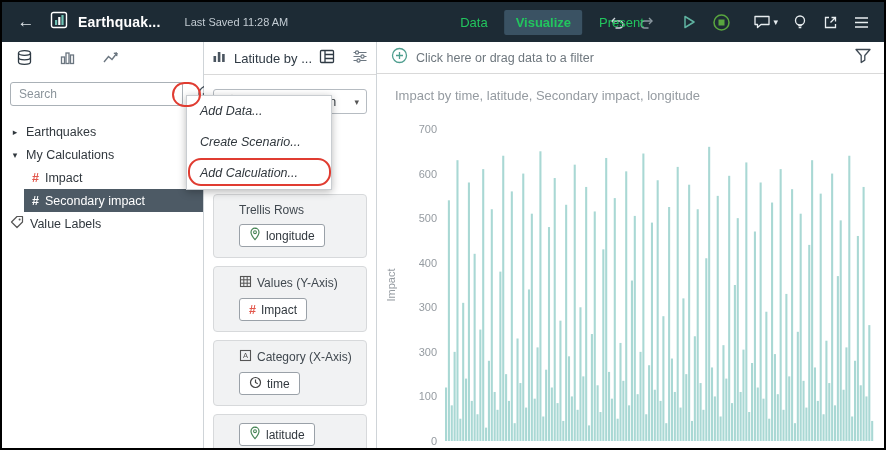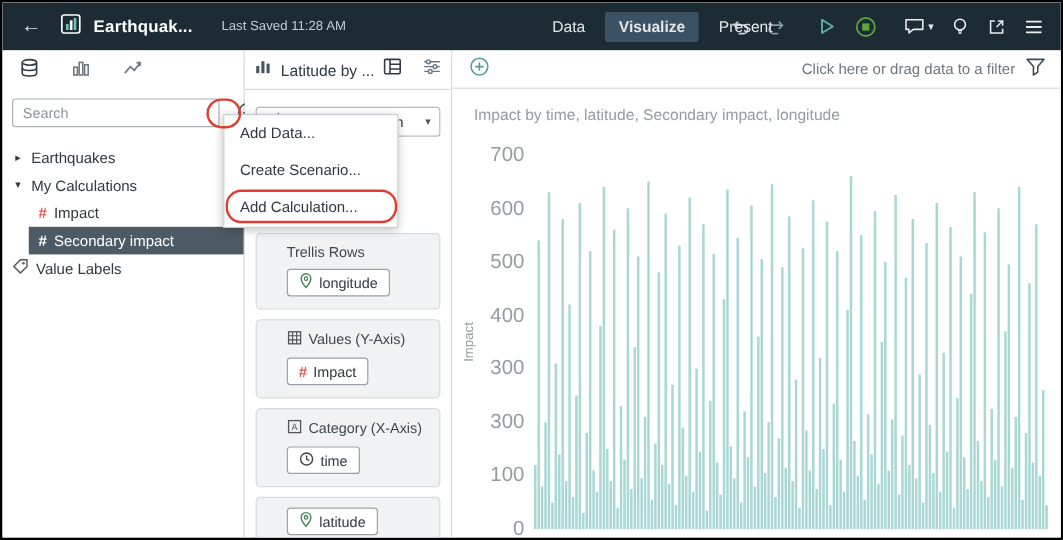--- a/index.html
+++ b/index.html
@@ -6,21 +6,21 @@
   body { font-family:"Liberation Sans","DejaVu Sans",sans-serif; background:#fff; }
   .screen { position:relative; width:886px; height:450px; border:2px solid #000; background:#fff; overflow:hidden; }
 
   
   header { position:absolute; top:0; left:0; right:0; height:40px; background:#1d2b35; display:flex; align-items:center; color:#fff; }
   .h-left { display:flex; align-items:center; gap:10px; padding-left:10px; }
   .back-btn { width:28px; height:28px; display:flex; align-items:center; justify-content:center; font-size:17px; color:#dfe5e9; cursor:pointer; }
   .wb-title { font-size:14px; font-weight:bold; letter-spacing:.2px; }
   .saved { font-size:11px; color:#c3ccd3; margin-left:14px; }
   .h-center { position:absolute; left:50%; transform:translateX(3%); display:flex; align-items:center; gap:6px; }
-  .htab { font-size:13px; padding:5px 11px; border-radius:2px; color:#e5e5e5; cursor:pointer; }
+  .htab { font-size:13px; padding:5px 11px; border-radius:2px; color:#22c55e; cursor:pointer; }
   .htab.active { background:#3a5263; font-weight:bold; }
   .h-right { margin-left:auto; display:flex; align-items:center; gap:14px; padding-right:14px; }
   .hicon { display:flex; align-items:center; cursor:pointer; }
   .caret { font-size:9px; color:#e8edf0; margin-left:2px; }
 
   
   .body { position:absolute; top:40px; left:0; right:0; bottom:0; display:flex; }
   .left  { width:202px; border-right:1px solid #cfd4d8; background:#fff; }
   .mid   { width:173px; border-right:1px solid #cfd4d8; background:#fff; display:flex; flex-direction:column; }
   .main  { flex:1; position:relative; background:#fff; }
@@ -44,32 +44,32 @@
   .midtitle { font-size:13px; color:#2f3a44; flex:1; white-space:nowrap; overflow:hidden; }
   .autoviz { margin:14px 9px 0 9px; height:27px; border:1px solid #b6bcc2; border-radius:3px; display:flex; align-items:center; gap:6px; padding:0 7px; cursor:pointer; }
   .autoviz .avtext { flex:1; font-size:12px; color:#31383e; }
   .avcaret { font-size:9px; color:#555; }
   .cards { margin-top:80px; overflow:hidden; padding:0 9px; }
   .card { background:#f1f2f3; border:1px solid #d7d9db; border-radius:4px; padding:8px 9px 10px 25px; margin-bottom:8px; }
   .card .clabel { font-size:12px; color:#40484f; display:flex; align-items:center; gap:5px; margin-bottom:7px; }
   .chip { display:inline-flex; align-items:center; gap:5px; height:23px; background:#fff; border:1px solid #9aa1a8; border-radius:3px; padding:0 9px; font-size:12px; color:#31383e; cursor:pointer; }
 
   
-  .filterbar { height:32px; display:flex; align-items:center; gap:8px; padding:0 12px 0 14px; border-bottom:1px solid #d9d9d9;text-align:right; }
+  .filterbar { height:32px; display:flex; align-items:center; gap:8px; padding:0 12px 0 14px; border-bottom:1px solid #d9d9d9; }
   .fprompt { font-size:12.5px; color:#6e777e; flex:1; }
   .chart { position:absolute; top:32px; left:0; right:0; bottom:0; }
   .ctitle { position:absolute; left:18px; top:14px; font-size:13px; color:#959ba1; }
   .ylab { position:absolute; left:14px; top:211px; transform:translate(-50%,-50%) rotate(-90deg); font-size:11px; color:#959ba1; }
   .yticks { position:absolute; left:18px; width:42px; top:48px; height:326px; display:flex; flex-direction:column; justify-content:space-between; }
-  .ytick { font-size:17px; color:#959ba1; text-align:right; height:14px; line-height:14px; }
+  .ytick { font-size:11px; color:#959ba1; text-align:right; height:14px; line-height:14px; }
   .plot { position:absolute; left:68px; top:55px; right:10px; height:312px; }
   .plot svg { width:100%; height:100%; display:block; }
 
   
-  .menu { position:absolute; left:184px; top:93px; width:146px; background:#fff; border:1px solid #c9cdd1; box-shadow:0 2px 8px rgba(0,0,0,.28); z-index:20; }
+  .menu { position:absolute; left:184px; top:93px; width:146px; background:#fff; border:1px solid #c9cdd1; box-shadow:0 2px 8px rgba(0,0,0,.28); z-index:20;font-style:italic; }
   .mitem { height:31px; line-height:31px; padding-left:13px; font-size:12.5px; color:#31383e; cursor:pointer; }
 
   
   .anno { position:absolute; border:2px solid #e03c31; border-radius:13px; z-index:30; pointer-events:none; }
   .anno-plus { left:170px; top:80px; width:29px; height:25px; }
   .anno-calc { left:186px; top:156px; width:143px; height:28px; }
 </style>
 </head>
 <body>
 

